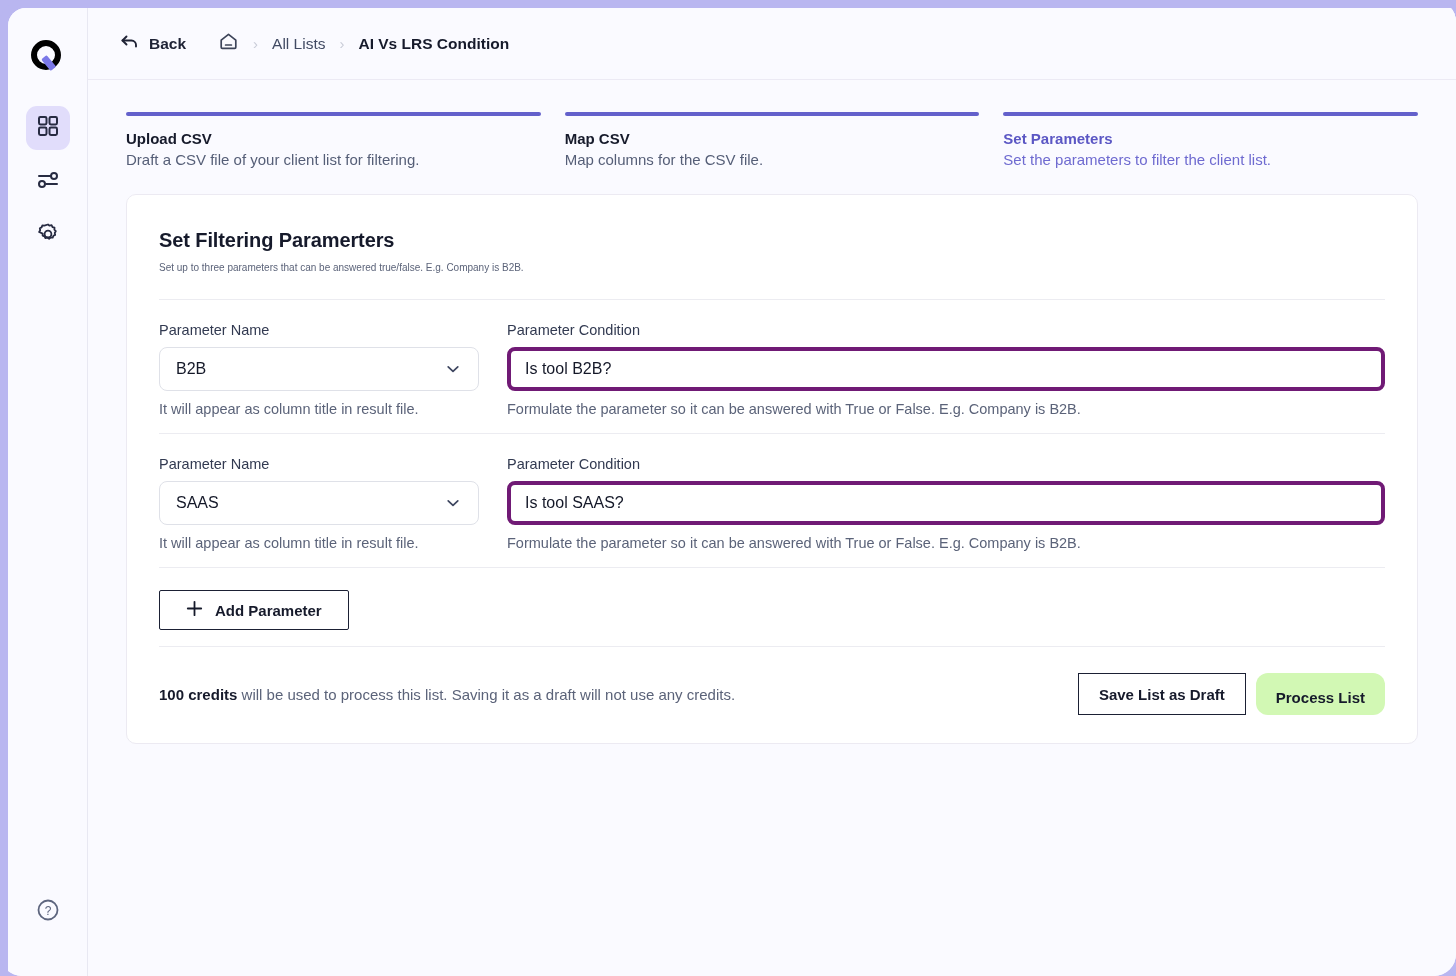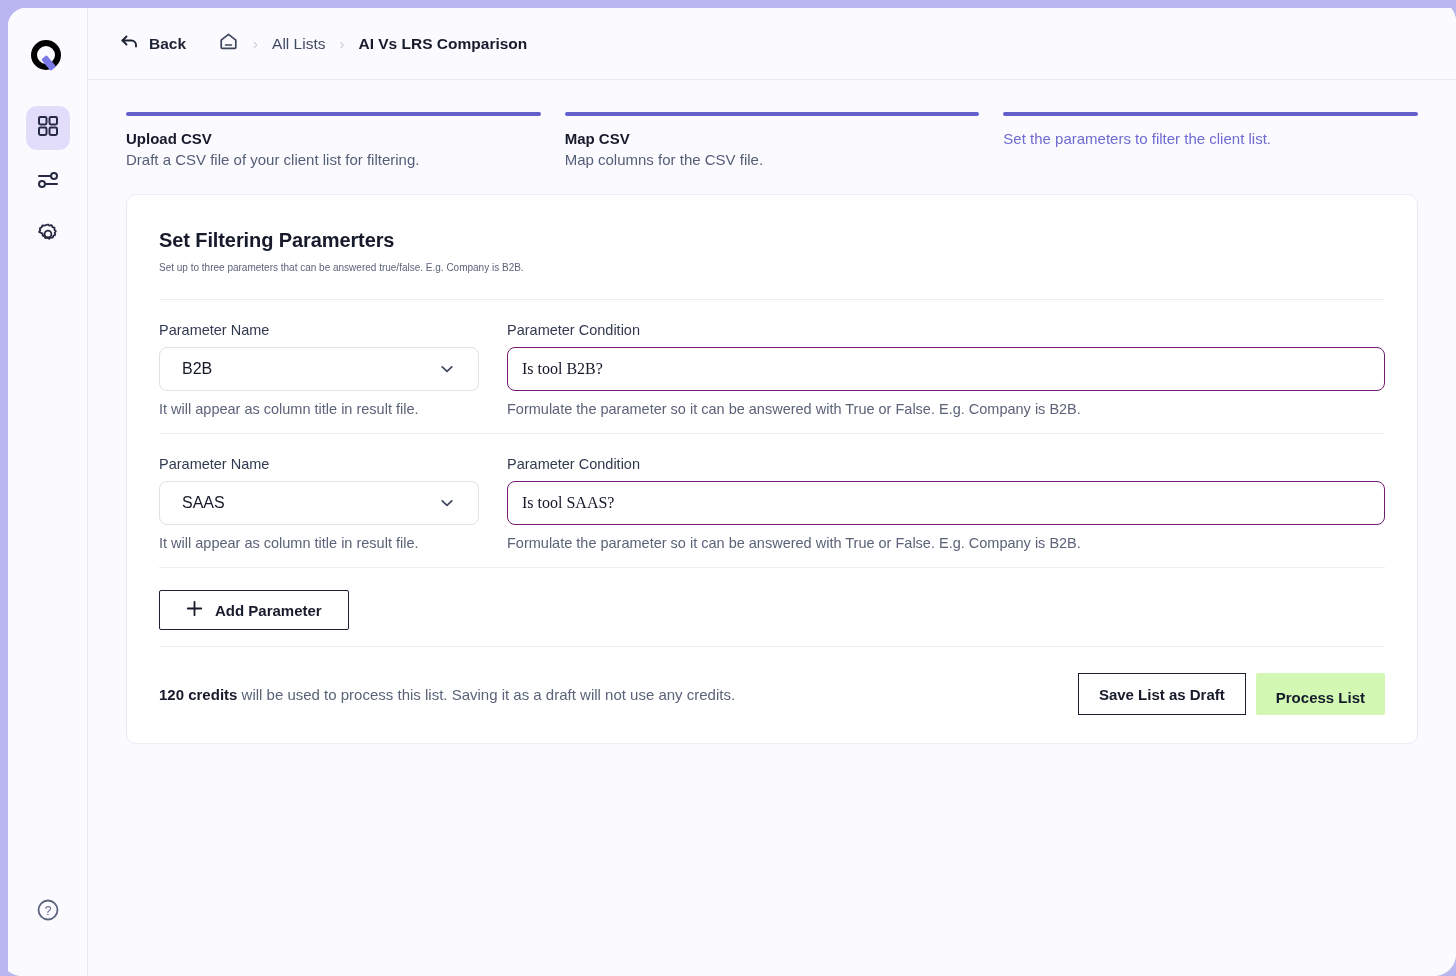--- a/index.html
+++ b/index.html
@@ -245,37 +245,37 @@
     margin-bottom: 9px;
   }
 
   .select-box {
     height: 44px;
     border: 1px solid #dfe1e8;
     border-radius: 8px;
     background: #ffffff;
     display: flex;
     align-items: center;
-    padding: 0 22px;
+    padding: 0 16px;
     font-size: 16px;
     color: #141828;
     cursor: pointer;
   }
   .select-box .chev { margin-left: auto; display: flex; }
 
   .text-input {
     height: 44px;
     width: 100%;
-    border: 1px solid #701a75;
+    border: 4px solid #701a75;
     border-radius: 8px;
     background: #ffffff;
     padding: 16px 14px;
     font-size: 16px;
     color: #141828;
-    font-family: Liberation Serif, serif;
+    font-family: Liberation Sans, sans-serif;
     outline: none;
   }
 
   .hint {
     margin-top: 10px;
     font-size: 14.5px;
     color: #5b6379;
   }
 
   .row-divider {
@@ -329,21 +329,21 @@
     font-size: 15px;
     font-weight: 700;
     color: #161a2b;
     cursor: pointer;
     font-family: "Liberation Sans", sans-serif;
   }
   .btn-process {
     height: 42px;
     padding: 16px 20px;
     border: none;
-    border-radius: 2px;
+    border-radius: 12px;
     background: #d2f8b4;
     font-size: 15px;
     font-weight: 700;
     color: #161a2b;
     cursor: pointer;
     font-family: "Liberation Sans", sans-serif;
   }
 </style>
 </head>
 <body>
@@ -421,38 +421,39 @@
       <div class="crumbs">
         <span>
           <svg width="21" height="21" viewBox="0 0 21 21">
             <path d="M3.2 9.2L10.5 3.3l7.3 5.9v7.1a1 1 0 0 1-1 1h-12.6a1 1 0 0 1-1-1z" fill="none" stroke="#3d4459" stroke-width="1.7" stroke-linejoin="round"></path>
             <line x1="7.6" y1="14" x2="13.4" y2="14" stroke="#3d4459" stroke-width="1.7" stroke-linecap="round"></line>
           </svg>
         </span>
         <span class="crumb-sep">›</span>
         <span class="crumb">All Lists</span>
         <span class="crumb-sep">›</span>
-        <span class="crumb current">AI Vs LRS Comparison</span>
+        <span class="crumb current">AI Vs LRS Condition</span>
       </div>
 
     </div>
 
     <div class="steps">
       <div class="step">
         <div class="step-bar"></div>
         <div class="step-title">Upload CSV</div>
         <div class="step-desc">Draft a CSV file of your client list for filtering.</div>
       </div>
       <div class="step">
         <div class="step-bar"></div>
         <div class="step-title">Map CSV</div>
         <div class="step-desc">Map columns for the CSV file.</div>
       </div>
       <div class="step active">
         <div class="step-bar"></div>
+        <div class="step-title">Set Parameters</div>
         <div class="step-desc">Set the parameters to filter the client list.</div>
       </div>
     </div>
 
     <div class="card">
 
       <div class="card-title">Set Filtering Paramerters</div>
       <div class="card-sub">Set up to three parameters that can be answered true/false. E.g. Company is B2B.</div>
       <div class="divider"></div>
 
@@ -506,21 +507,21 @@
               <line x1="1.8" y1="8.5" x2="15.2" y2="8.5" stroke="#161a2b" stroke-width="1.8" stroke-linecap="round"></line>
             </svg>
           </span>
           <span>Add Parameter</span>
         </button>
       </div>
       <div class="row-divider"></div>
 
       <div class="footer">
         <div class="credits-note">
-          <b>120 credits</b><span> will be used to process this list. Saving it as a draft will not use any credits.</span>
+          <b>100 credits</b><span> will be used to process this list. Saving it as a draft will not use any credits.</span>
         </div>
         <div class="footer-actions">
           <button class="btn-draft">Save List as Draft</button>
           <button class="btn-process">Process List</button>
         </div>
       </div>
 
     </div>
   </div>
  </div>

